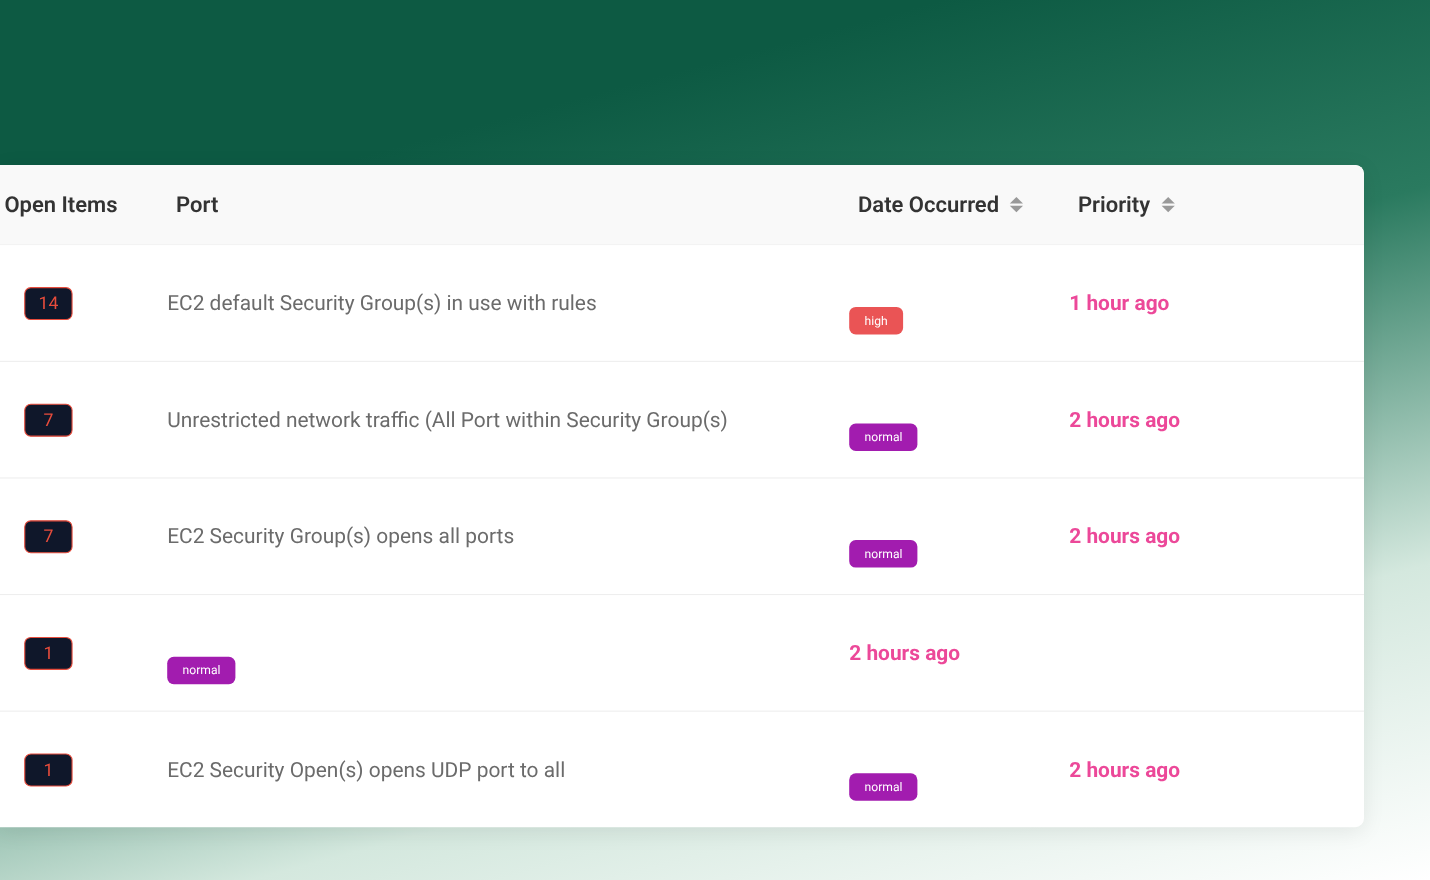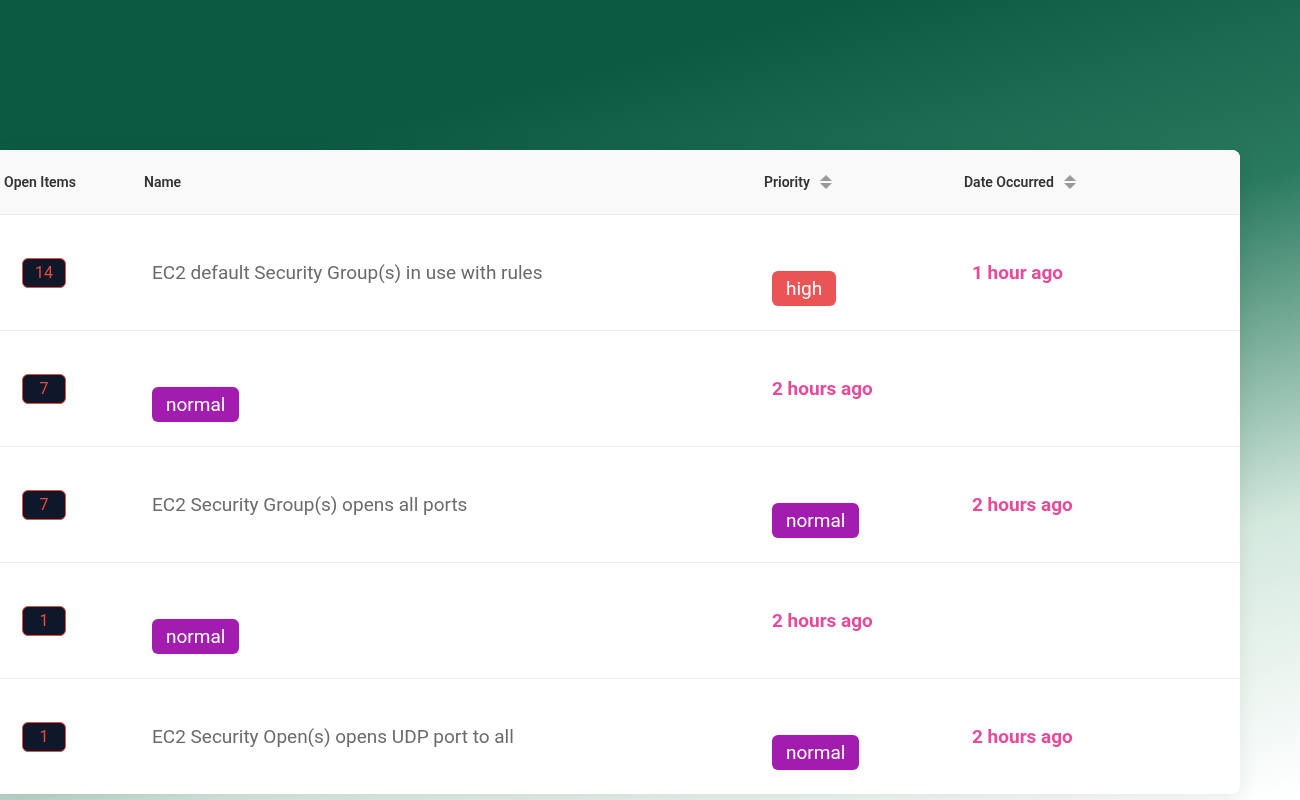--- a/index.html
+++ b/index.html
@@ -25,22 +25,22 @@
       box-shadow: 0 4px 20px rgba(0,0,0,0.08);
     }
     .table-header {
       display: grid;
       grid-template-columns: 140px 620px 200px 280px;
       background: #f9f9f9;
       border-bottom: 1px solid #eee;
       border-radius: 0 8px 0 0;
     }
     .th {
-      padding: 24px 4px;
-      font-size: 14px;
+      padding: 24px 20px;
+      font-size: 20px;
       font-weight: 600;
       color: #333;
       display: flex;
       align-items: center;
     }
     .th-open-items {
       justify-content: flex-start;
       padding-left: 4px;
     }
     .sort-icons {
@@ -96,21 +96,21 @@
       color: #e74c3c;
       background: #0f172a;
       font-size: 16px;
       font-weight: 400;
     }
     .priority-badge {
       display: inline-block;
       padding: 6px 14px;
       border-radius: 6px;
       color: #ffffff;
-      font-size: 19px;
+      font-size: 11px;
       font-weight: 400;
       margin-top: 32px;
     }
     .priority-high {
       background: #ea5455;
     }
     .priority-normal {
       background: #a21caf;
     }
     .cell-name {
@@ -123,48 +123,49 @@
   </style>
 </head>
 <body>
 
 <div class="table-container">
   <div class="table-header">
     <div class="th th-open-items">
       <span>Open Items</span>
     </div>
     <div class="th">
-      <span>Name</span>
+      <span>Port</span>
     </div>
     <div class="th">
-      <span>Priority</span>
+      <span>Date Occurred</span>
       <span class="sort-icons">
         <span class="sort-up"></span>
         <span class="sort-down"></span>
       </span>
     </div>
     <div class="th">
-      <span>Date Occurred</span>
+      <span>Priority</span>
       <span class="sort-icons">
         <span class="sort-up"></span>
         <span class="sort-down"></span>
       </span>
     </div>
   </div>
 
   <div class="table-body">
 
   <div class="table-row">
         <div class="cell cell-open-items"><span class="count-badge">14</span></div>
         <div class="cell cell-name"><span>EC2 default Security Group(s) in use with rules</span></div>
         <div class="cell"><span class="priority-badge priority-high">high</span></div>
         <div class="cell cell-date"><span>1 hour ago</span></div>
       </div>
       <div class="table-row">
         <div class="cell cell-open-items"><span class="count-badge">7</span></div>
+        <div class="cell cell-name"><span>Unrestricted network traffic (All Port within Security Group(s)</span></div>
         <div class="cell"><span class="priority-badge priority-normal">normal</span></div>
         <div class="cell cell-date"><span>2 hours ago</span></div>
       </div>
       <div class="table-row">
         <div class="cell cell-open-items"><span class="count-badge">7</span></div>
         <div class="cell cell-name"><span>EC2 Security Group(s) opens all ports</span></div>
         <div class="cell"><span class="priority-badge priority-normal">normal</span></div>
         <div class="cell cell-date"><span>2 hours ago</span></div>
       </div>
       <div class="table-row">

